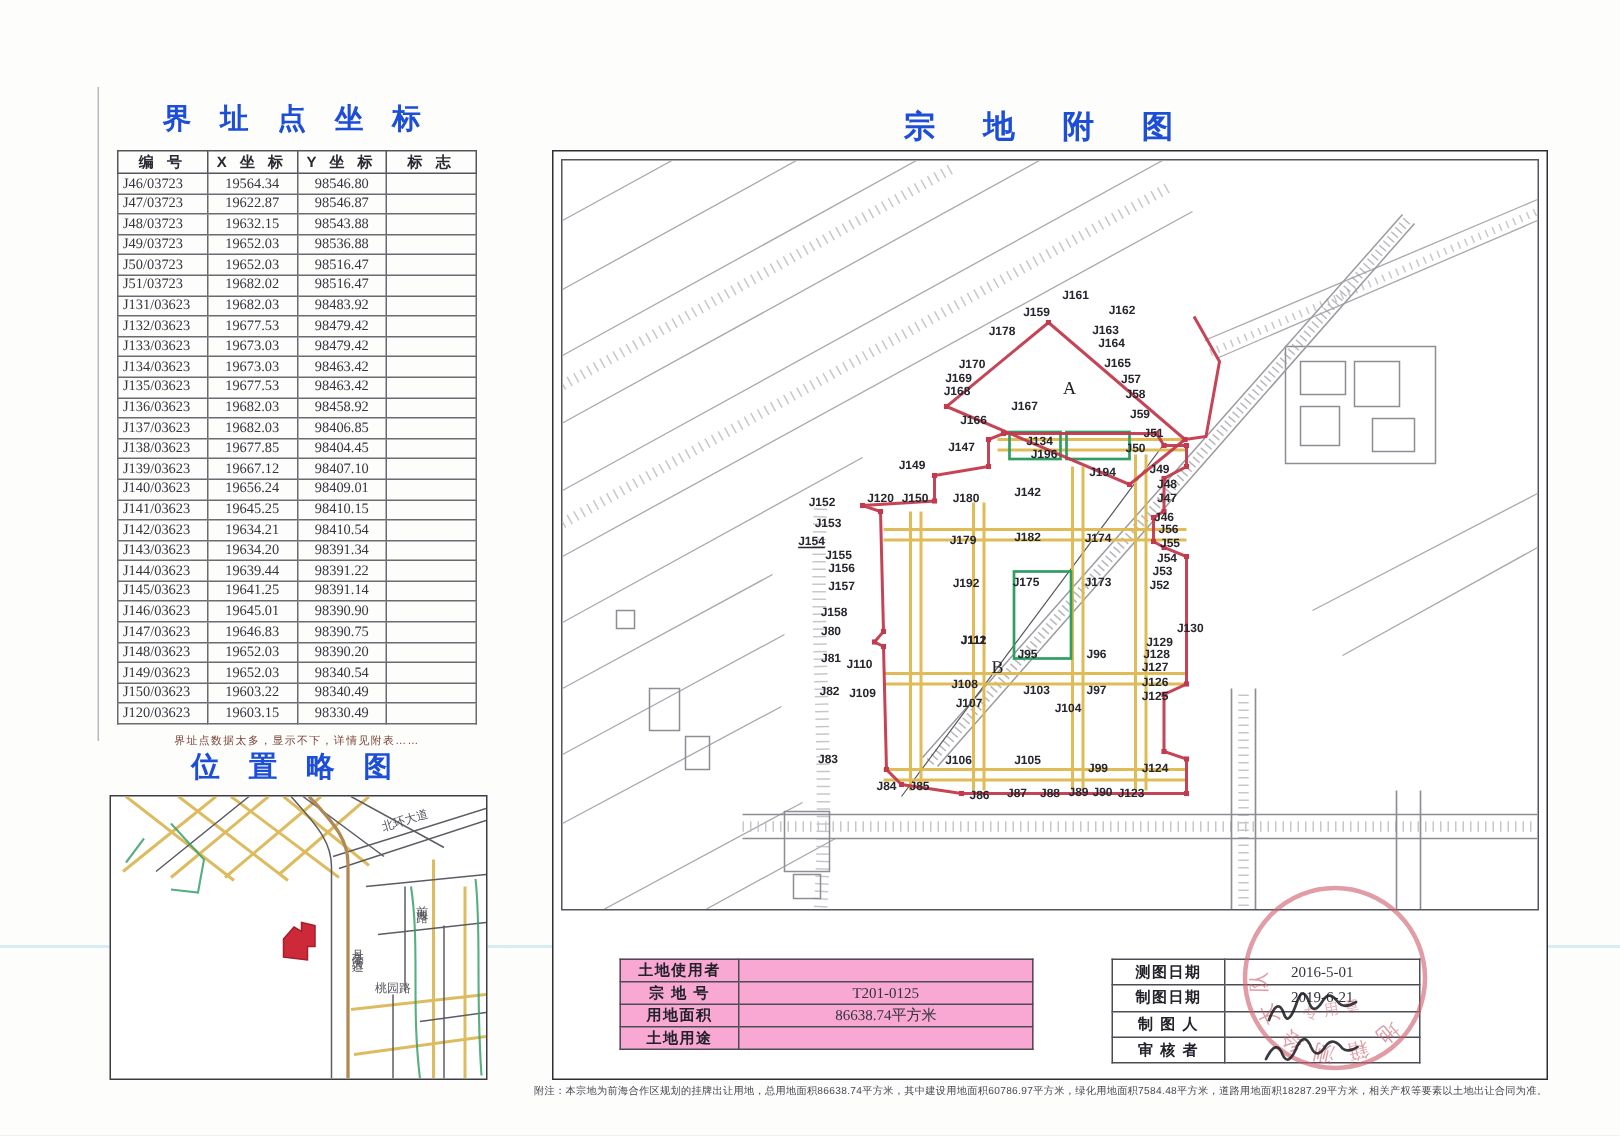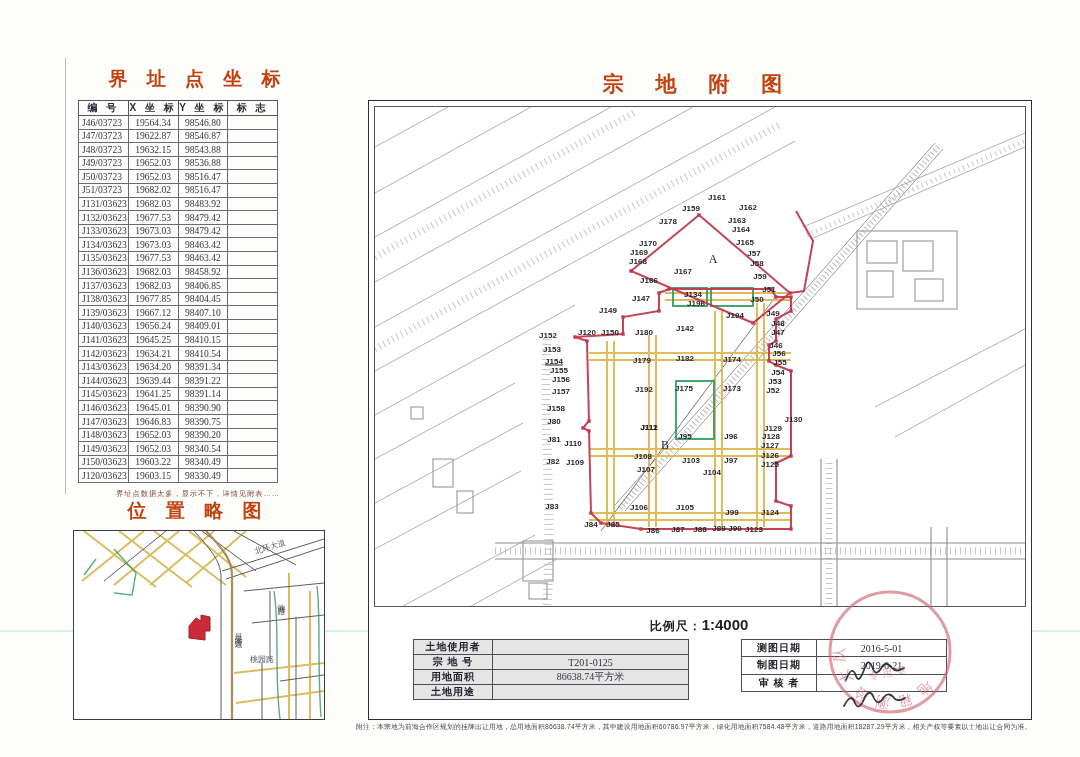--- a/index.html
+++ b/index.html
@@ -1,22 +1,22 @@
 <!DOCTYPE html>
 <html><head>
 <meta charset="utf-8">
 <style>
   html,body{margin:0;padding:0;background:#e8e8e8;}
   .page{position:relative;width:1080px;height:757px;background:#fdfdfc;overflow:hidden;
         font-family:"Liberation Sans","DejaVu Sans",sans-serif;color:#2c2c34;}
   .abs{position:absolute;}
-  .sec-title{position:absolute;text-align:center;font-weight:700;color:#c2410c;
+  .sec-title{position:absolute;text-align:center;font-weight:700;color:#1d4ed8;
              font-size:19px;letter-spacing:7px;white-space:nowrap;}
   
-  .coord-table{position:absolute;left:78px;top:100px;width:200px;border-collapse:collapse;
+  .coord-table{position:absolute;left:78px;top:100px;width:240px;border-collapse:collapse;
                table-layout:fixed;border:1.6px solid #3c3c44;}
   .coord-table th{border:1px solid #55555c;font-size:10px;font-weight:700;height:14px;
                   letter-spacing:3px;padding:0;color:#2a2a32;}
   .coord-table td{border:1px solid #6a6a70;font-size:9.6px;height:12.6px;line-height:1;
                   padding:0;text-align:center;color:#35353f;
                   font-family:"Liberation Serif","DejaVu Serif",serif;}
   .coord-table td:first-child{text-align:left;padding-left:3px;}
   .coord-note{position:absolute;left:78px;top:489px;width:240px;text-align:center;
               font-size:7.2px;color:#7c4435;letter-spacing:1px;}
   
@@ -35,21 +35,21 @@
   .jlabel.region{font-family:"Liberation Serif","DejaVu Serif",serif;font-size:12px;
                  font-weight:400;color:#1e1e24;}
   .redline{fill:none;stroke:#c23a4d;stroke-width:2;stroke-linejoin:miter;opacity:.95;}
   .reddot{fill:#c23a4d;}
   .scalebar{position:absolute;left:215px;top:515px;width:230px;text-align:center;
             font-weight:700;color:#1d1d22;white-space:nowrap;}
   .scalebar .lab{font-size:12px;letter-spacing:1px;}
   .scalebar .val{font-size:15px;font-family:"Liberation Sans",sans-serif;}
   
   .info-table{position:absolute;left:44px;top:538px;width:276px;border-collapse:collapse;
-              table-layout:fixed;border:1.5px solid #33333a;background:#e5e5e5;}
+              table-layout:fixed;border:1.5px solid #33333a;background:#f9a8d4;}
   .info-table td{border:1px solid #4c4c54;height:13.4px;padding:0;font-size:10px;}
   .info-table td.l{width:78px;text-align:center;font-weight:700;letter-spacing:1px;color:#22222a;}
   .info-table td.v{text-align:center;font-family:"Liberation Serif","DejaVu Serif",serif;
                    font-size:10px;color:#33333c;}
   .meta-table{position:absolute;left:372px;top:538px;width:206px;border-collapse:collapse;
               table-layout:fixed;border:1.5px solid #33333a;background:transparent;}
   .meta-table td{border:1px solid #4c4c54;height:16.3px;padding:0;font-size:10px;}
   .meta-table td.l{width:74px;text-align:center;font-weight:700;letter-spacing:1px;color:#22222a;}
   .meta-table td.v{text-align:center;font-family:"Liberation Serif","DejaVu Serif",serif;
                    font-size:10px;color:#33333c;}
@@ -439,21 +439,21 @@
           <span class="jlabel" style="left: 318px; top: 187px;">J134</span>
           <span class="jlabel" style="left: 321px; top: 196px;">J196</span>
           <span class="jlabel" style="left: 360px; top: 208px;">J194</span>
           <span class="jlabel region" style="left: 338px; top: 152px;">A</span>
           <span class="jlabel" style="left: 173px; top: 228px;">J152</span>
           <span class="jlabel" style="left: 212px; top: 225px;">J120</span>
           <span class="jlabel" style="left: 235px; top: 225px;">J150</span>
           <span class="jlabel" style="left: 269px; top: 225px;">J180</span>
           <span class="jlabel" style="left: 310px; top: 221px;">J142</span>
           <span class="jlabel" style="left: 177px; top: 242px;">J153</span>
-          <span class="jlabel" style="left: 179px; top: 254px; text-decoration: underline;">J154</span>
+          <span class="jlabel" style="left: 166px; top: 254px; text-decoration: underline;">J154</span>
           <span class="jlabel" style="left: 184px; top: 263px;">J155</span>
           <span class="jlabel" style="left: 186px; top: 272px;">J156</span>
           <span class="jlabel" style="left: 186px; top: 284px;">J157</span>
           <span class="jlabel" style="left: 181px; top: 301px;">J158</span>
           <span class="jlabel" style="left: 267px; top: 253px;">J179</span>
           <span class="jlabel" style="left: 310px; top: 251px;">J182</span>
           <span class="jlabel" style="left: 357px; top: 252px;">J174</span>
           <span class="jlabel" style="left: 269px; top: 282px;">J192</span>
           <span class="jlabel" style="left: 309px; top: 281px;">J175</span>
           <span class="jlabel" style="left: 357px; top: 281px;">J173</span>
@@ -496,23 +496,20 @@
           <span class="jlabel" style="left: 398px; top: 283px;">J52</span>
           <span class="jlabel" style="left: 399px; top: 312px; padding-left: 39px;">J130</span>
           <span class="jlabel" style="left: 398px; top: 321px;">J129</span>
           <span class="jlabel" style="left: 396px; top: 329px;">J128</span>
           <span class="jlabel" style="left: 395px; top: 338px;">J127</span>
           <span class="jlabel" style="left: 395px; top: 348px;">J126</span>
           <span class="jlabel" style="left: 395px; top: 357px;">J125</span>
         </div>
     </div>
 
-    <div class="scalebar">
-      <span class="lab">比例尺：</span><span class="val">1:4000</span>
-    </div>
 
     <table class="info-table">
       <tbody>
 
           <tr>
             <td class="l">土地使用者</td>
             <td class="v"></td>
           </tr>
 
 
@@ -539,20 +536,24 @@
           <tr>
             <td class="l">测图日期</td>
             <td class="v">2016-5-01</td>
           </tr>
 
           <tr>
             <td class="l">制图日期</td>
             <td class="v">2019-6-21</td>
           </tr>
 
+          <tr>
+            <td class="l">制 图 人</td>
+            <td class="v"></td>
+          </tr>
 
           <tr>
             <td class="l">审 核 者</td>
             <td class="v"></td>
           </tr>
         </tbody>
     </table>
   </div>
 
   

